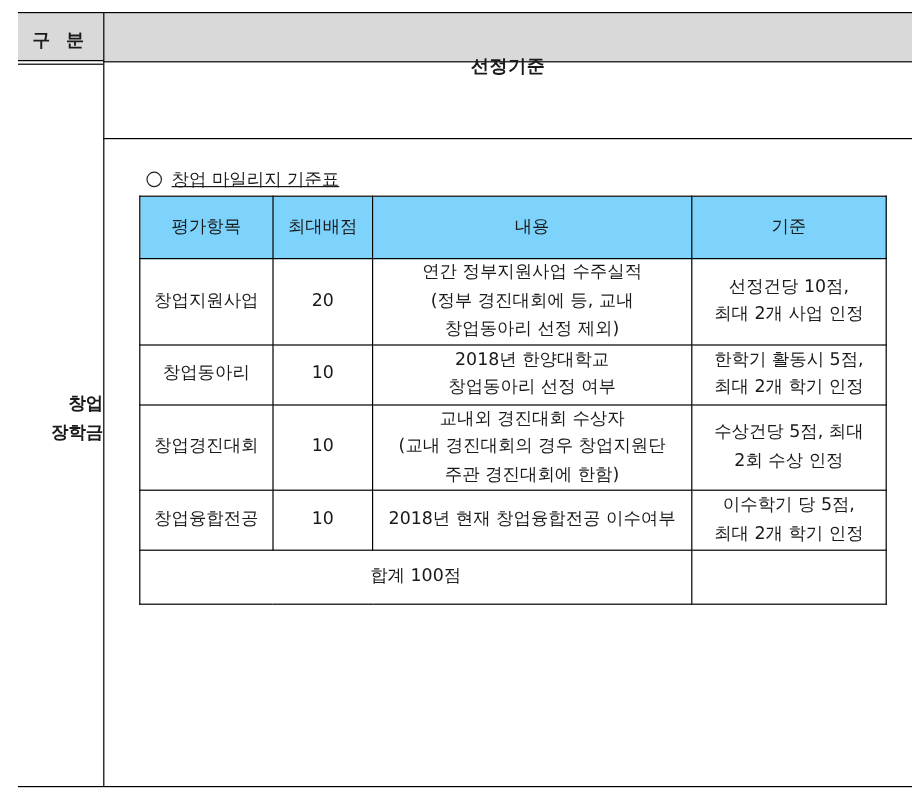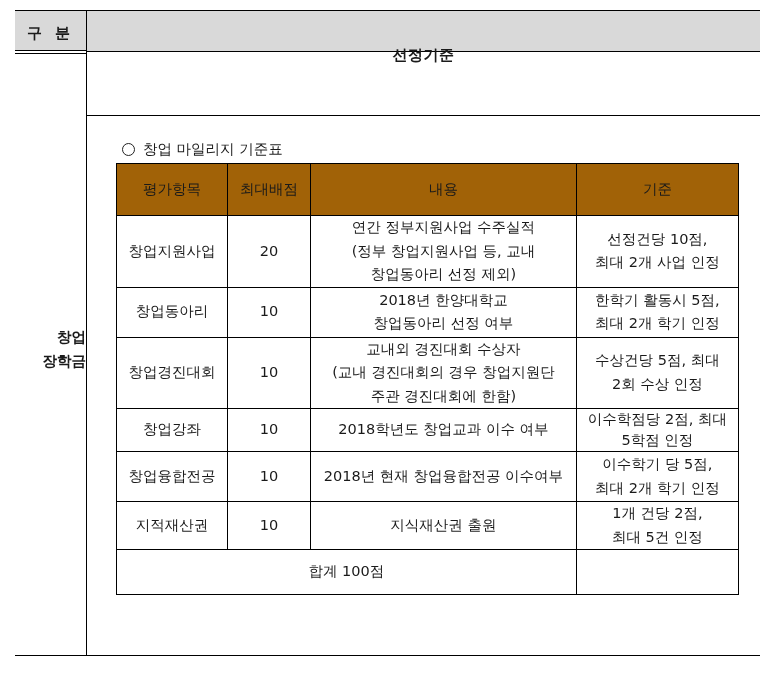--- a/index.html
+++ b/index.html
@@ -7,26 +7,26 @@
          font-family:"DejaVu Sans","Liberation Sans",sans-serif; color:#1a1a1a; }
   .hline { position:absolute; height:0; border-top:1.5px solid #000; }
   .vline { position:absolute; width:0; border-left:1.5px solid #000; }
   .hdr-bg { position:absolute; background:#d9d9d9; }
   .hdr-text { position:absolute; display:flex; align-items:center; justify-content:center;
               font-size:15px; font-weight:bold; letter-spacing:0.5px; }
   .desc { position:absolute; left:87px; width:673px; top:58px; text-align:center;
           font-size:14.5px; line-height:27px; }
   .side-label { position:absolute; left:15px; width:71px; top:325px; text-align:right;
                 font-size:14.5px; font-weight:bold; line-height:24px; }
-  .subtitle { position:absolute; left:122px; top:140px; font-size:14.5px; display:flex; align-items:center; gap:8px; }
+  .subtitle { position:absolute; left:122px; top:140px; font-size:14.5px; display:flex; align-items:center; gap:8px;text-decoration:underline; }
   .circle { width:11px; height:11px; border:1.3px solid #222; border-radius:50%; display:inline-block; }
   table.crit { position:absolute; left:116px; top:163px; border-collapse:collapse; width:623px; }
   table.crit th, table.crit td { border:1.3px solid #000; text-align:center; vertical-align:middle;
        font-size:14.5px; padding:0 4px; line-height:23.5px; font-weight:normal; }
-  table.crit th { background:#a16207; height:51px; }
+  table.crit th { background:#7dd3fc; height:51px; }
   .c1 { width:103px; } .c2 { width:75px; } .c3 { width:257px;margin-top:28px; } .c4 { width:155px;margin-top:10px; }
 </style>
 </head>
 <body>
 
 <div class="hdr-bg" style="left:15px; top:11px; width:745px; height:40px;"></div>
 
 <div class="hline" style="left:15px; top:10px; width:745px;"></div>
 <div class="hline" style="left:86px; top:51px; width:674px;"></div>
 <div class="hline" style="left:15px; top:50px; width:71px;"></div>
@@ -59,21 +59,21 @@
       <th class="c3">내용</th>
       <th class="c4">기준</th>
     </tr>
   </thead>
   <tbody>
     <tr style="height:68px;">
       <td>창업지원사업</td>
       <td>20</td>
       <td>
           <div>연간 정부지원사업 수주실적</div>
-          <div>(정부 창업지원사업 등, 교내</div>
+          <div>(정부 경진대회에 등, 교내</div>
           <div>창업동아리 선정 제외)</div>
         </td>
       <td>
           <div>선정건당 10점,</div>
           <div>최대 2개 사업 인정</div>
         </td>
     </tr>
     <tr style="height:50px;">
       <td>창업동아리</td>
       <td>10</td>
@@ -92,51 +92,29 @@
       <td>
           <div>교내외 경진대회 수상자</div>
           <div>(교내 경진대회의 경우 창업지원단</div>
           <div>주관 경진대회에 한함)</div>
         </td>
       <td>
           <div>수상건당 5점, 최대</div>
           <div>2회 수상 인정</div>
         </td>
     </tr>
-    <tr style="height:42px;">
-      <td>창업강좌</td>
-      <td>10</td>
-      <td>
-          <div>2018학년도 창업교과 이수 여부</div>
-        </td>
-      <td style="line-height:21px;">
-          <div>이수학점당 2점, 최대</div>
-          <div>5학점 인정</div>
-        </td>
-    </tr>
     <tr style="height:50px;">
       <td>창업융합전공</td>
       <td>10</td>
       <td style="white-space:nowrap;">
           <div>2018년 현재 창업융합전공 이수여부</div>
         </td>
       <td>
           <div>이수학기 당 5점,</div>
           <div>최대 2개 학기 인정</div>
         </td>
     </tr>
     <tr style="height:45px;">
-      <td>지적재산권</td>
-      <td>10</td>
-      <td>
-          <div>지식재산권 출원</div>
-        </td>
-      <td>
-          <div>1개 건당 2점,</div>
-          <div>최대 5건 인정</div>
-        </td>
-    </tr>
-    <tr style="height:45px;">
       <td colspan="3">합계 100점</td>
       <td></td>
     </tr>
   </tbody>
 </table>
 
 </body></html>

